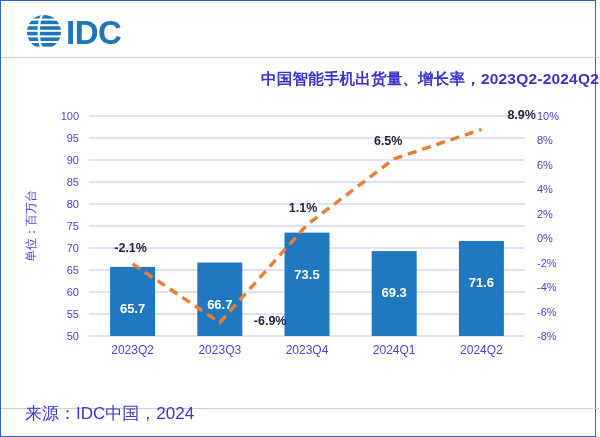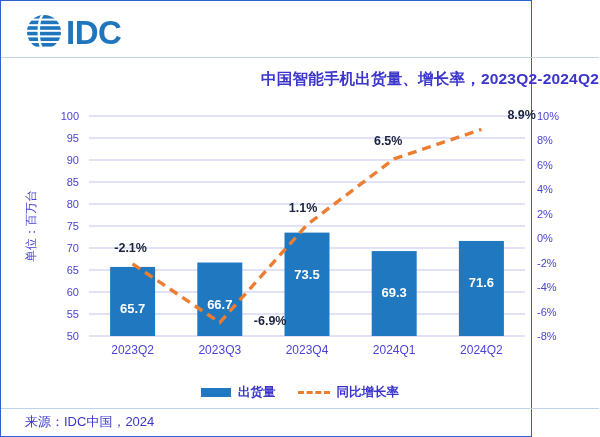--- a/index.html
+++ b/index.html
@@ -4,21 +4,21 @@
 <style>
   html,body{margin:0;padding:0;}
   body{
     width:600px;height:437px;
     background:#ffffff;
     font-family:"Liberation Sans","DejaVu Sans",sans-serif;
     overflow:hidden;
   }
   #frame{
     position:relative;
-    width:532px;height:437px;
+    width:596px;height:437px;
     box-sizing:border-box;
     border:1px solid #2f5fd0;
     background:#ffffff;
   }
   
   #header{position:absolute;left:0;top:0;width:598px;height:56px;}
   #logo{position:absolute;left:24px;top:12px;width:130px;height:38px;}
   #logo svg{display:block;}
   #divider{
     position:absolute;left:0;top:56px;width:598px;height:1px;
@@ -50,22 +50,22 @@
   .legend-swatch-bar{width:30px;height:9px;background:#2079c0;}
   .legend-swatch-line{
     width:32px;height:0;border-top:3px dashed #ed7d31;
   }
   .legend-label{font-size:12.5px;font-weight:700;color:#3b35cc;white-space:nowrap;}
   
   #footer-rule{
     position:absolute;left:0;top:407px;width:598px;height:1px;background:#bfd3ef;
   }
   #source{
-    position:absolute;left:24px;top:412px;
-    font-size:13px;color:#3b35cc;white-space:nowrap;
+    position:absolute;left:24px;top:401px;
+    font-size:17px;color:#3b35cc;white-space:nowrap;
   }
 </style>
 </head>
 <body>
 
 <div id="frame">
 
   <div id="header">
     <div id="logo">
       <svg width="130" height="38" viewBox="0 0 130 38" aria-hidden="true">
@@ -144,27 +144,17 @@
         <text x="480.40000000000003" y="253" text-anchor="middle" class="cat-text">2024Q2</text>
         <polyline points="131.6,162.88888888888889 218.79999999999998,221.55555555555557 306,123.77777777777779 393.20000000000005,57.77777777777777 480.40000000000003,28.444444444444457" fill="none" stroke="#ed7d31" stroke-width="3.4" stroke-dasharray="9 6" stroke-linecap="butt"></polyline>
         <text x="129.6" y="150.88888888888889" text-anchor="middle" class="pct-label">-2.1%</text>
         <text x="252.79999999999998" y="223.55555555555557" text-anchor="start" class="pct-label">-6.9%</text>
         <text x="302" y="110.77777777777779" text-anchor="middle" class="pct-label">1.1%</text>
         <text x="387.20000000000005" y="43.77777777777777" text-anchor="middle" class="pct-label">6.5%</text>
         <text x="506.40000000000003" y="18.444444444444457" text-anchor="start" class="pct-label">8.9%</text>
       </svg>
   </div>
 
-  <div id="legend">
-    <div class="legend-item">
-      <span class="legend-swatch-bar"></span>
-      <span class="legend-label">出货量</span>
-    </div>
-    <div class="legend-item">
-      <span class="legend-swatch-line"></span>
-      <span class="legend-label">同比增长率</span>
-    </div>
-  </div>
 
   <div id="footer-rule"></div>
   <div id="source">来源：IDC中国，2024</div>
 
 </div>
 
 </body></html>

